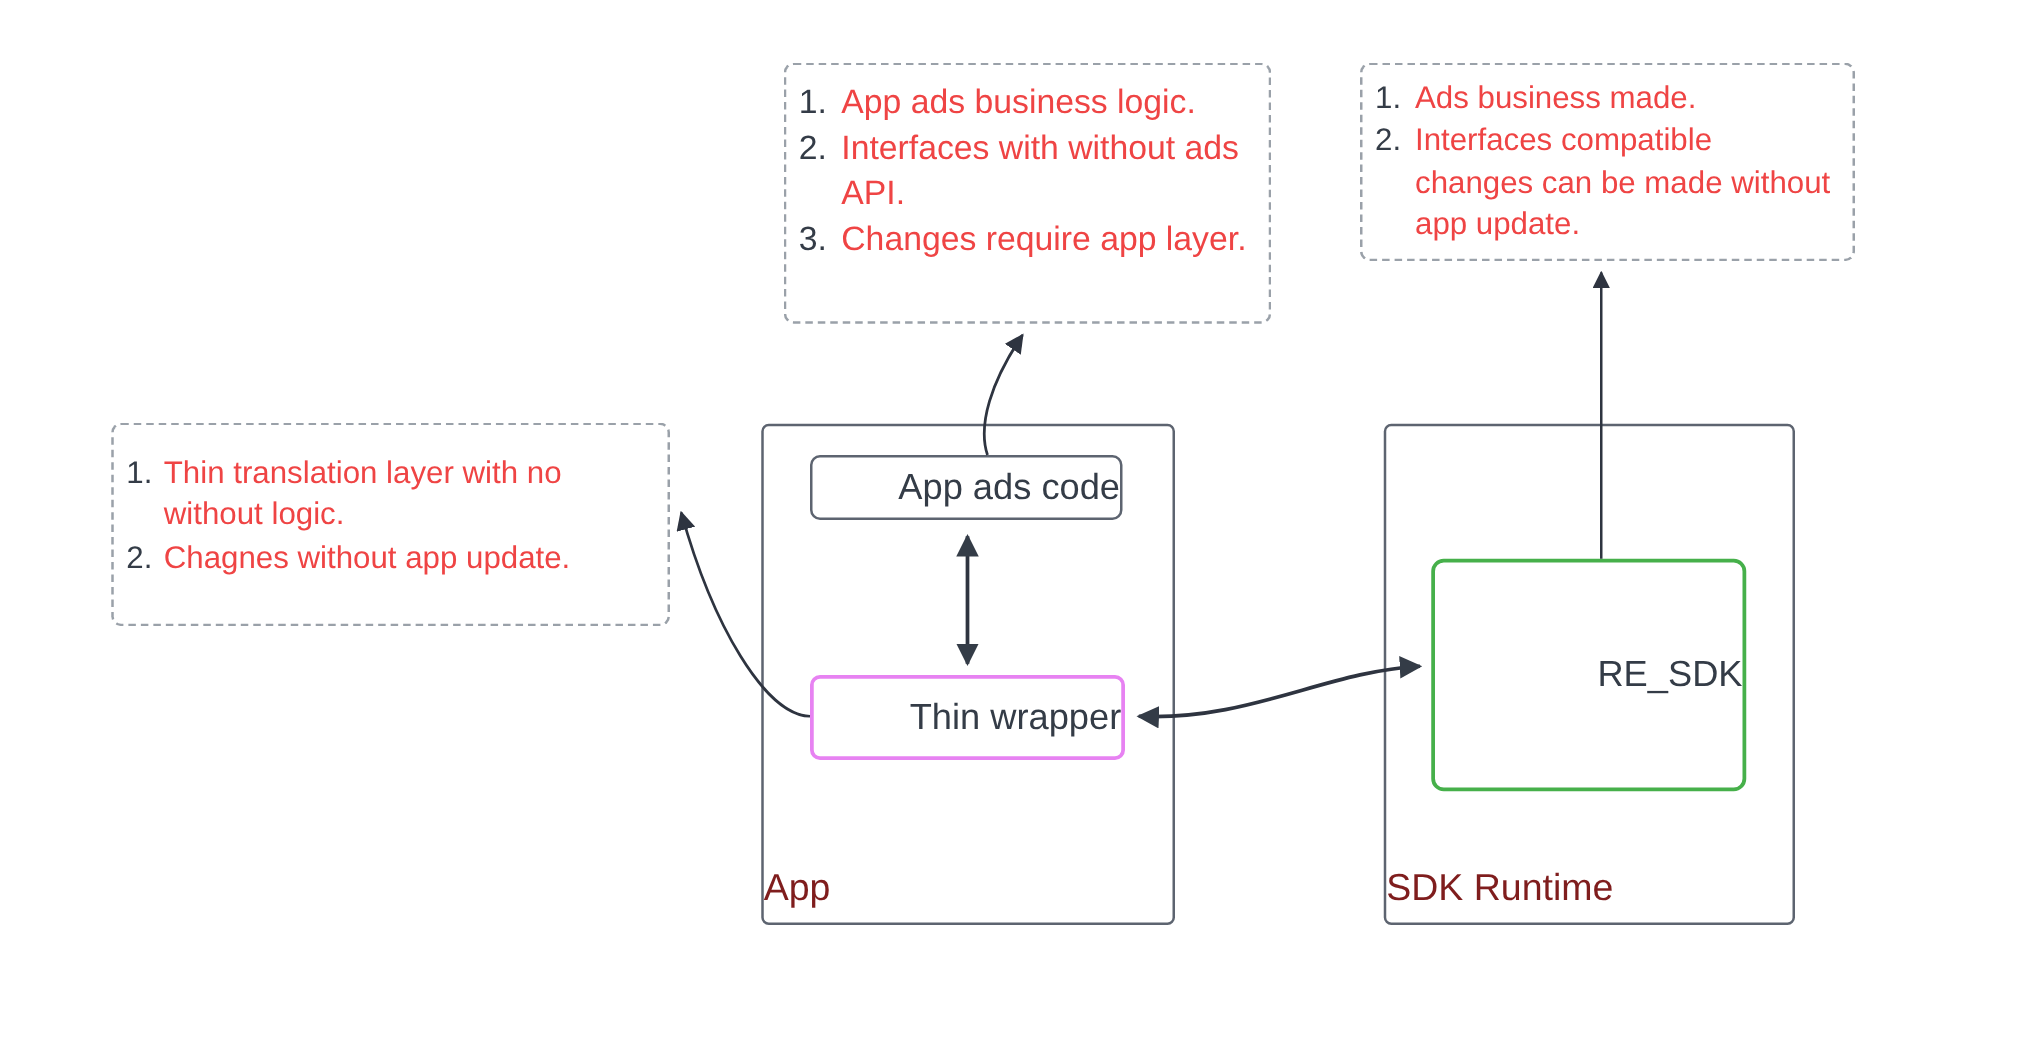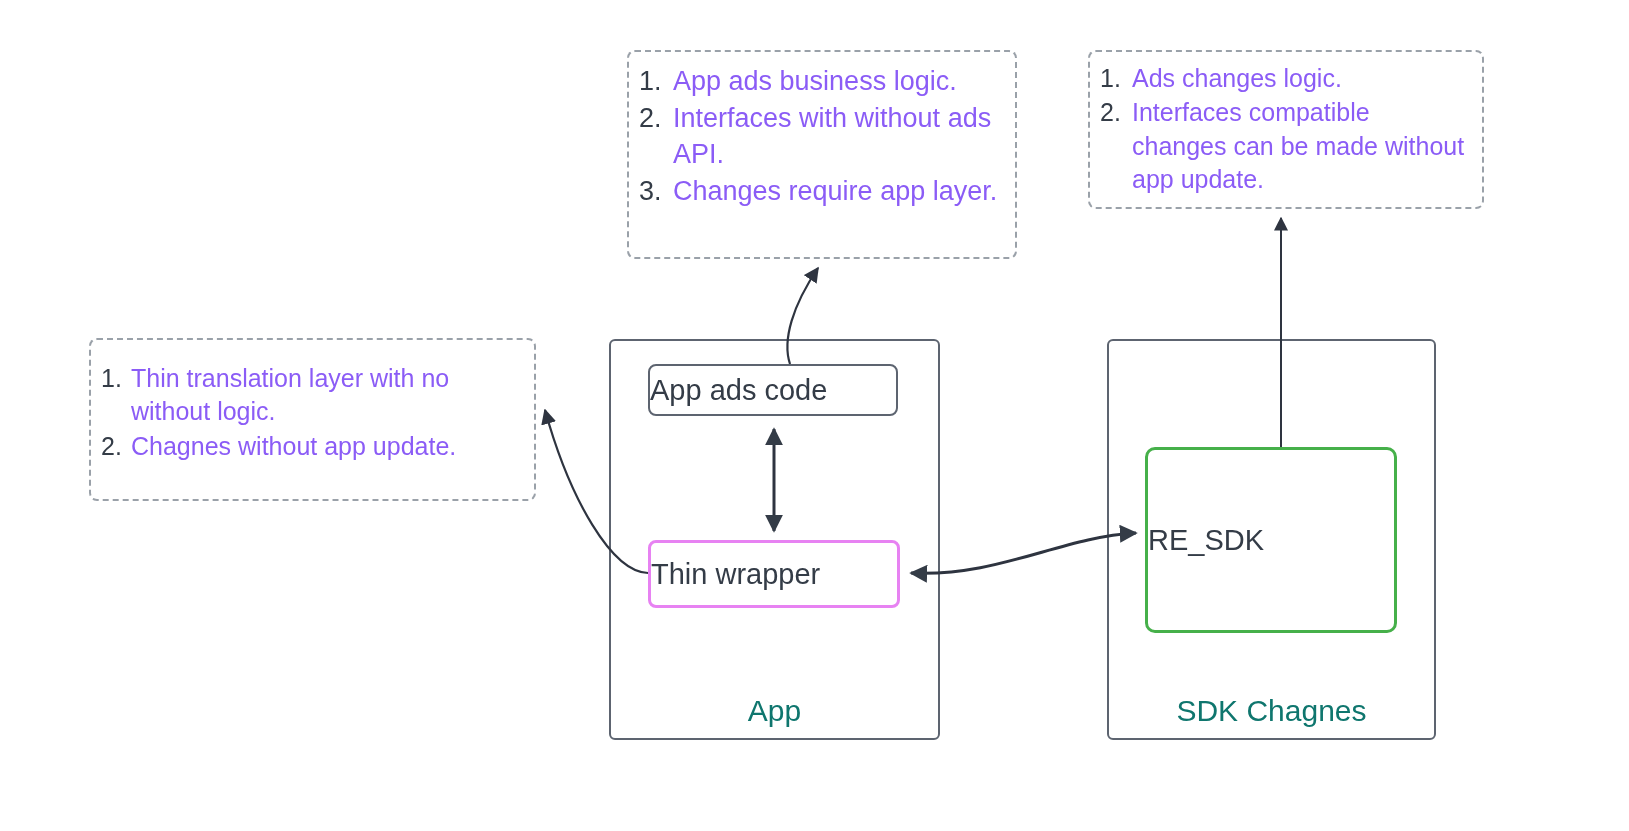--- a/index.html
+++ b/index.html
@@ -49,21 +49,21 @@
     color: #343c47;
     line-height: 1.33;
     white-space: pre-wrap;
   }
   .note-num {
     flex: 0 0 auto;
     color: #343c47;
   }
   .note-text {
     flex: 1 1 auto;
-    color: #8b5cf6;
+    color: #ef4444;
   }
 
   
   #note-app-ads {
     left: 627px;
     top: 50px;
     width: 390px;
     height: 209px;
     padding: 12px 14px 10px 10px;
   }
@@ -99,44 +99,44 @@
     border: 2px solid #5d6470;
     border-radius: 6px;
     background: #ffffff;
     z-index: 1;
   }
   .container-label {
     position: absolute;
     left: 0;
     right: 0;
     bottom: 10px;
-    text-align: center;
+    text-align: left;
     font-size: 30px;
-    color: #0f766e;
+    color: #7f1d1d;
   }
   #app-container {
     left: 609px;
     top: 339px;
     width: 331px;
     height: 401px;
   }
   #sdk-container {
     left: 1107px;
     top: 339px;
     width: 329px;
     height: 401px;
   }
 
   
   .node {
     position: absolute;
     box-sizing: border-box;
     display: flex;
     align-items: center;
-    justify-content: flex-start;
+    justify-content: flex-end;
     background: #ffffff;
     border-radius: 8px;
     z-index: 2;
     color: #343c47;
   }
   #node-app-ads-code {
     left: 648px;
     top: 364px;
     width: 250px;
     height: 52px;
@@ -164,21 +164,21 @@
 </head>
 <body>
 
 <div id="canvas">
 
   <div class="container-box" id="app-container">
     <div class="container-label">App</div>
   </div>
 
   <div class="container-box" id="sdk-container">
-    <div class="container-label">SDK Chagnes</div>
+    <div class="container-label">SDK Runtime</div>
   </div>
 
   <div class="node" id="node-app-ads-code">
     <span>App ads code</span>
   </div>
 
   <div class="node" id="node-re-sdk">
     <span>RE_SDK</span>
   </div>
 
@@ -200,21 +200,21 @@
         <span class="note-num">3.</span>
         <span class="note-text">Changes require app layer.</span>
       </li>
     </ul>
   </div>
 
   <div class="note" id="note-sdk">
     <ul class="note-list">
       <li class="note-item">
         <span class="note-num">1.</span>
-        <span class="note-text">Ads changes logic.</span>
+        <span class="note-text">Ads business made.</span>
       </li>
       <li class="note-item">
         <span class="note-num">2.</span>
         <span class="note-text">Interfaces compatible changes can be made without app update.</span>
       </li>
     </ul>
   </div>
 
   <div class="note" id="note-wrapper">
     <ul class="note-list">

